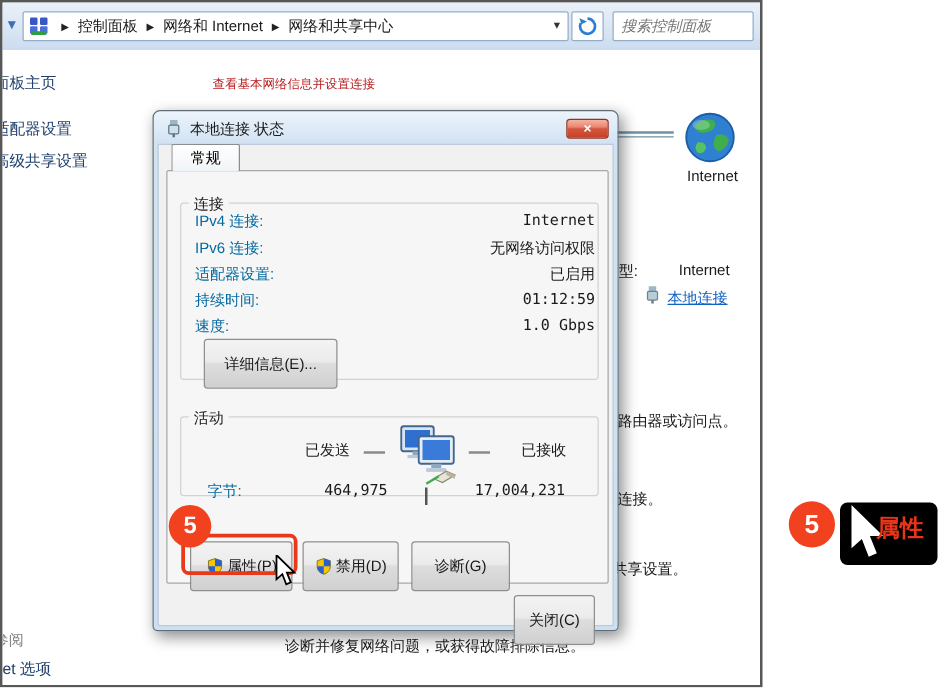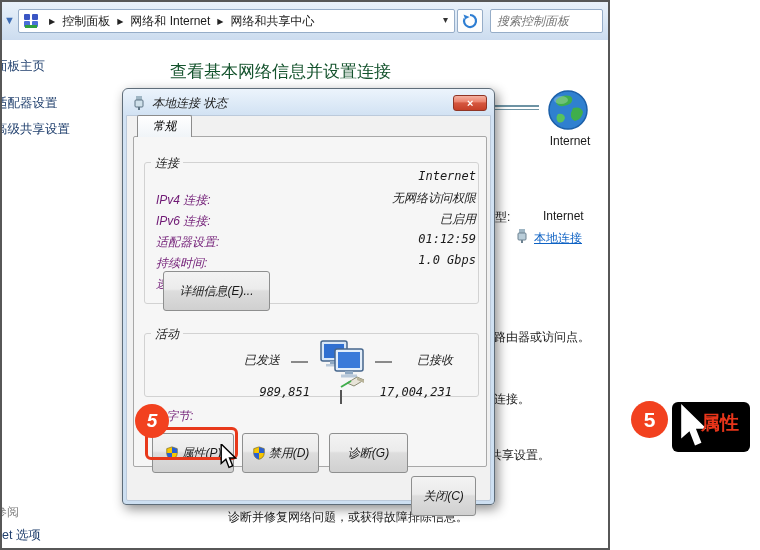--- a/index.html
+++ b/index.html
@@ -26,56 +26,56 @@
   .searchbox input { width:100%; height:100%; border:none; outline:none; font-style:italic;
                      font-size:12px; color:#7b7b7b; padding:0 6px; font-family:"Liberation Sans",sans-serif; background:transparent; }
 
   .content { position:absolute; left:0; top:38px; width:100%; height:510px; background:#fff; }
 
   
   .side-item { position:absolute; left:-7px; font-size:12.5px; color:#21406e; white-space:nowrap; cursor:pointer; }
   .side-see { position:absolute; left:-7px; font-size:12px; color:#808080; white-space:nowrap; }
 
   
-  .page-title { position:absolute; left:168px; top:20px; font-size:17px; color:#14532d; white-space:nowrap; }
+  .page-title { position:absolute; left:168px; top:20px; font-size:10px; color:#b91c1c; white-space:nowrap; }
   .map-line { position:absolute; left:490px; top:65px; width:47px; height:5px;
               border-top:2px solid #6d93a4; border-bottom:1px solid #6d93a4; }
   .globe { position:absolute; left:544px; top:48px; width:44px; height:44px; }
   .map-caption { position:absolute; left:540px; top:94px; width:56px; text-align:center; font-size:12px; color:#1a1a1a; }
   .frag { position:absolute; font-size:12px; color:#1a1a1a; white-space:nowrap; }
   .type-value { position:absolute; left:541px; top:169px; font-size:12px; color:#1a1a1a; }
   .plug-sm { position:absolute; left:514px; top:188px; width:12px; height:15px; }
   .conn-link { position:absolute; left:532px; top:190px; font-size:12px; color:#0e62c4; text-decoration:underline; cursor:pointer; }
 
   
   .dialog { position:absolute; left:122px; top:88px; width:373px; height:417px; z-index:10;
             background:linear-gradient(180deg,#ecf4fc,#d2e2f3 26px,#cddff1);
             border:1px solid #5f6d79; border-radius:6px 6px 4px 4px;
-            box-shadow:3px 4px 12px rgba(0,0,0,.45);font-style:italic; }
+            box-shadow:3px 4px 12px rgba(0,0,0,.45); }
   .dlg-titlebar { position:absolute; left:0; top:0; width:100%; height:26px; }
   .dlg-icon { position:absolute; left:10px; top:6px; width:12px; height:15px; }
   .dlg-title { position:absolute; left:29px; top:6px; font-size:12px; color:#1a1a1a; }
   .dlg-close { position:absolute; right:7px; top:6px; width:34px; height:16px;
                background:linear-gradient(#f4b2a2,#ec8570 40%,#d55740 50%,#c64028);
                border:1px solid #8f3526; border-radius:3px; color:#fff; font-size:11px; font-weight:bold;
                display:flex; align-items:center; justify-content:center; line-height:1; cursor:pointer; }
   .dlg-body { position:absolute; left:3px; right:3px; top:26px; bottom:3px; background:#f1f1f1;
               border:1px solid #bccadb; border-radius:0 0 2px 2px; }
   
   .tab { position:absolute; left:14px; top:26px; width:55px; height:22px; z-index:3;
          background:linear-gradient(#ffffff,#f0f4f8); border:1px solid #8c8c8c; border-bottom:none;
          border-radius:2px 2px 0 0; font-size:12px; display:flex; align-items:center; justify-content:center; }
   .tabpage { position:absolute; left:10px; top:47px; width:354px; height:331px; z-index:2;
              background:#f6f6f6; border:1px solid #a8a8a8; border-radius:2px; }
   
   .group { position:absolute; left:10px; width:335px; border:1px solid #d2d2d2; border-radius:3px; }
   .g-conn { top:25px; height:142px; }
   .g-act  { top:196px; height:64px; }
   .glabel { position:absolute; left:6px; top:-8px; background:#f6f6f6; padding:0 4px; font-size:12px; color:#1a1a1a; }
-  .crow-label { position:absolute; left:22px; font-size:12px; color:#701a75; white-space:nowrap;margin-top:23px; }
+  .crow-label { position:absolute; left:22px; font-size:12px; color:#0369a1; white-space:nowrap; }
   .crow-value { position:absolute; right:10px; font-size:12px; color:#1a1a1a; white-space:nowrap;
                 font-family:"DejaVu Sans Mono","Liberation Sans",monospace; }
   .crow-value.cn { font-family:"Liberation Sans",sans-serif; }
   .win-btn { position:absolute; height:40px; background:linear-gradient(#f3f3f3,#ebebeb 45%,#dddddd 50%,#d0d0d0);
              border:1px solid #8e8f8f; border-radius:3px; font-size:12px; color:#1a1a1a;
              display:flex; align-items:center; justify-content:center; cursor:pointer; white-space:nowrap;
              font-family:"Liberation Sans",sans-serif; }
   .shield { width:14px; height:14px; margin-right:3px; flex:0 0 auto; }
   .act-label { position:absolute; top:215px; font-size:12px; color:#1a1a1a; }
   .act-dash { position:absolute; top:224px; width:17px; height:0; border-top:2px solid #8a8a8a; }
@@ -227,21 +227,21 @@
         <rect x="28" y="32" width="8" height="3.5" fill="#8fa8c2"></rect>
         <rect x="24" y="35.5" width="16" height="3" fill="#b9c9da"></rect>
         <path d="M30 44 L40 38 L47 41 L37 47 Z" fill="#e8e4d8" stroke="#8a8a74" stroke-width="1"></path>
         <path d="M40 38 L47 41 L47 44 L40 41 Z" fill="#b9b49a"></path>
         <path d="M24 48 L34 42" stroke="#3fae4c" stroke-width="2" fill="none"></path>
       </svg>
       <div class="act-dash" style="left:241px"></div>
       <span class="act-label" style="left:283px">已接收</span>
 
       <span class="crow-label" style="left:32px; top:248px">字节:</span>
-      <span class="crow-value" style="right:176px; top:248px">989,851</span>
+      <span class="crow-value" style="right:176px; top:248px">464,975</span>
       <div class="bytes-sep"></div>
       <span class="crow-value" style="right:34px; top:248px">17,004,231</span>
 
       <div class="win-btn" style="left:18px; top:296px; width:82px;">
         <svg class="shield" viewBox="0 0 16 16">
           <path d="M8 1 L14 3 V8 C14 12 11.2 14.6 8 15.2 C4.8 14.6 2 12 2 8 V3 Z" fill="#f7c600" stroke="#7a6a1c" stroke-width="0.8"></path>
           <path d="M8 1 L14 3 V8 H8 Z" fill="#2a5fd0"></path>
           <path d="M8 8 H2 C2 12 4.8 14.6 8 15.2 Z" fill="#2a5fd0"></path>
         </svg>
         <span>属性(P)</span>

